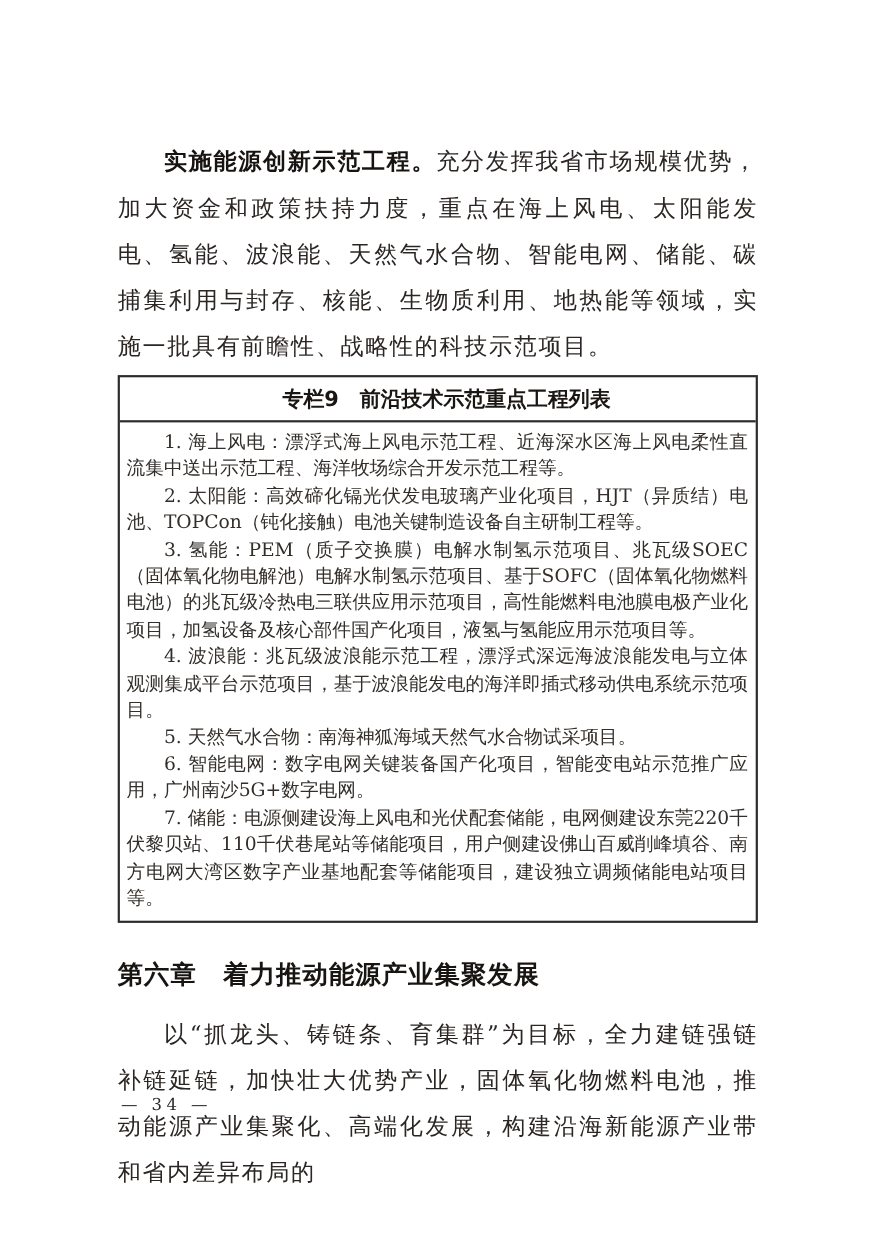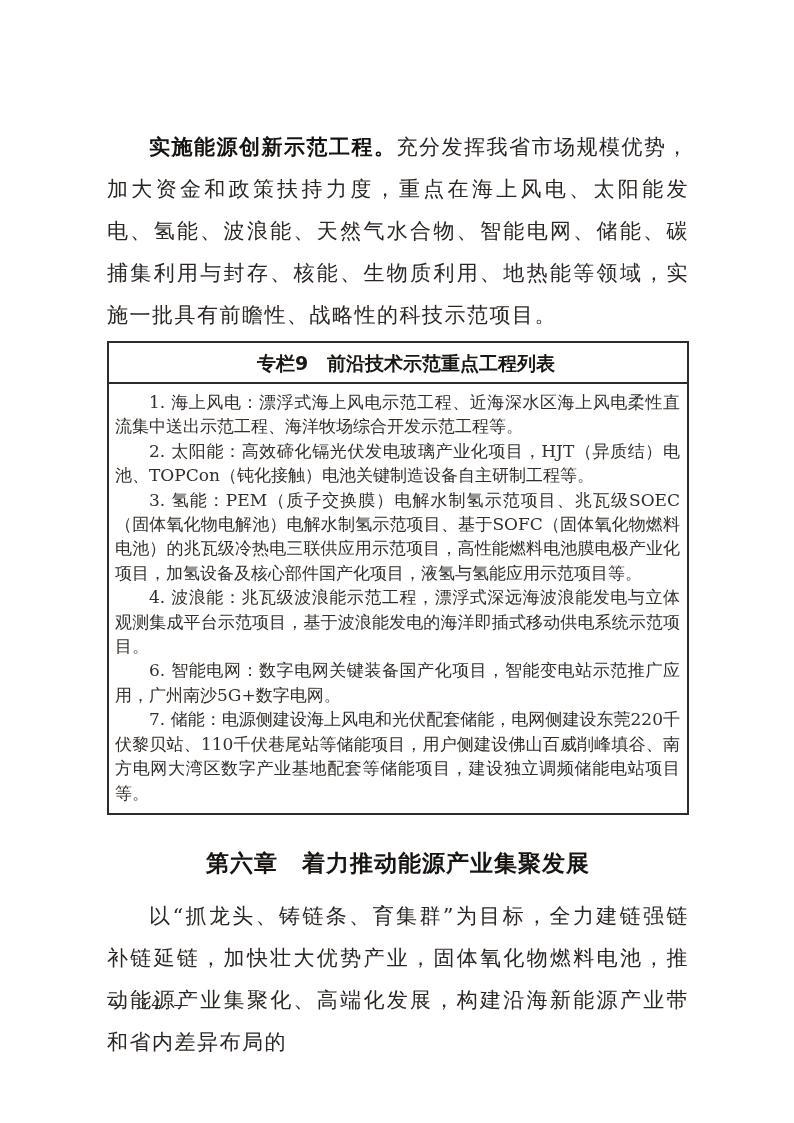--- a/index.html
+++ b/index.html
@@ -59,21 +59,20 @@
   .panel-item {
     font-size: 17px;
     line-height: 24.4px;
     text-align: justify;
     text-indent: 2em;
     color: #332e2a;
     margin: 0;
   }
   .chapter-title {
     margin-top: 32px;
-    text-align: center;
     font-size: 23px;
     font-weight: 700;
     color: #171412;
     letter-spacing: 1px;
     line-height: 32px;
   }
   .para-2 {
     margin-top: 16px;
   }
   .page-number {
@@ -93,20 +92,21 @@
 
     <p class="para para-1"><span class="lead-bold">实施能源创新示范工程。</span><span>充分发挥我省市场规模优势，加大资金和政策扶持力度，重点在海上风电、太阳能发电、氢能、波浪能、天然气水合物、智能电网、储能、碳捕集利用与封存、核能、生物质利用、地热能等领域，实施一批具有前瞻性、战略性的科技示范项目。</span></p>
 
     <div class="panel">
       <div class="panel-header">专栏9　前沿技术示范重点工程列表</div>
       <div class="panel-body">
         <p class="panel-item">1. 海上风电：漂浮式海上风电示范工程、近海深水区海上风电柔性直流集中送出示范工程、海洋牧场综合开发示范工程等。</p>
         <p class="panel-item">2. 太阳能：高效碲化镉光伏发电玻璃产业化项目，HJT（异质结）电池、TOPCon（钝化接触）电池关键制造设备自主研制工程等。</p>
         <p class="panel-item">3. 氢能：PEM（质子交换膜）电解水制氢示范项目、兆瓦级SOEC（固体氧化物电解池）电解水制氢示范项目、基于SOFC（固体氧化物燃料电池）的兆瓦级冷热电三联供应用示范项目，高性能燃料电池膜电极产业化项目，加氢设备及核心部件国产化项目，液氢与氢能应用示范项目等。</p>
         <p class="panel-item">4. 波浪能：兆瓦级波浪能示范工程，漂浮式深远海波浪能发电与立体观测集成平台示范项目，基于波浪能发电的海洋即插式移动供电系统示范项目。</p>
+        <p class="panel-item">5. 天然气水合物：南海神狐海域天然气水合物试采项目。</p>
         <p class="panel-item">6. 智能电网：数字电网关键装备国产化项目，智能变电站示范推广应用，广州南沙5G+数字电网。</p>
         <p class="panel-item">7. 储能：电源侧建设海上风电和光伏配套储能，电网侧建设东莞220千伏黎贝站、110千伏巷尾站等储能项目，用户侧建设佛山百威削峰填谷、南方电网大湾区数字产业基地配套等储能项目，建设独立调频储能电站项目等。</p>
       </div>
     </div>
 
     <div class="chapter-title">第六章　着力推动能源产业集聚发展</div>
 
     <p class="para para-2">以“抓龙头、铸链条、育集群”为目标，全力建链强链补链延链，加快壮大优势产业，固体氧化物燃料电池，推动能源产业集聚化、高端化发展，构建沿海新能源产业带和省内差异布局的</p>
 
   </div>

